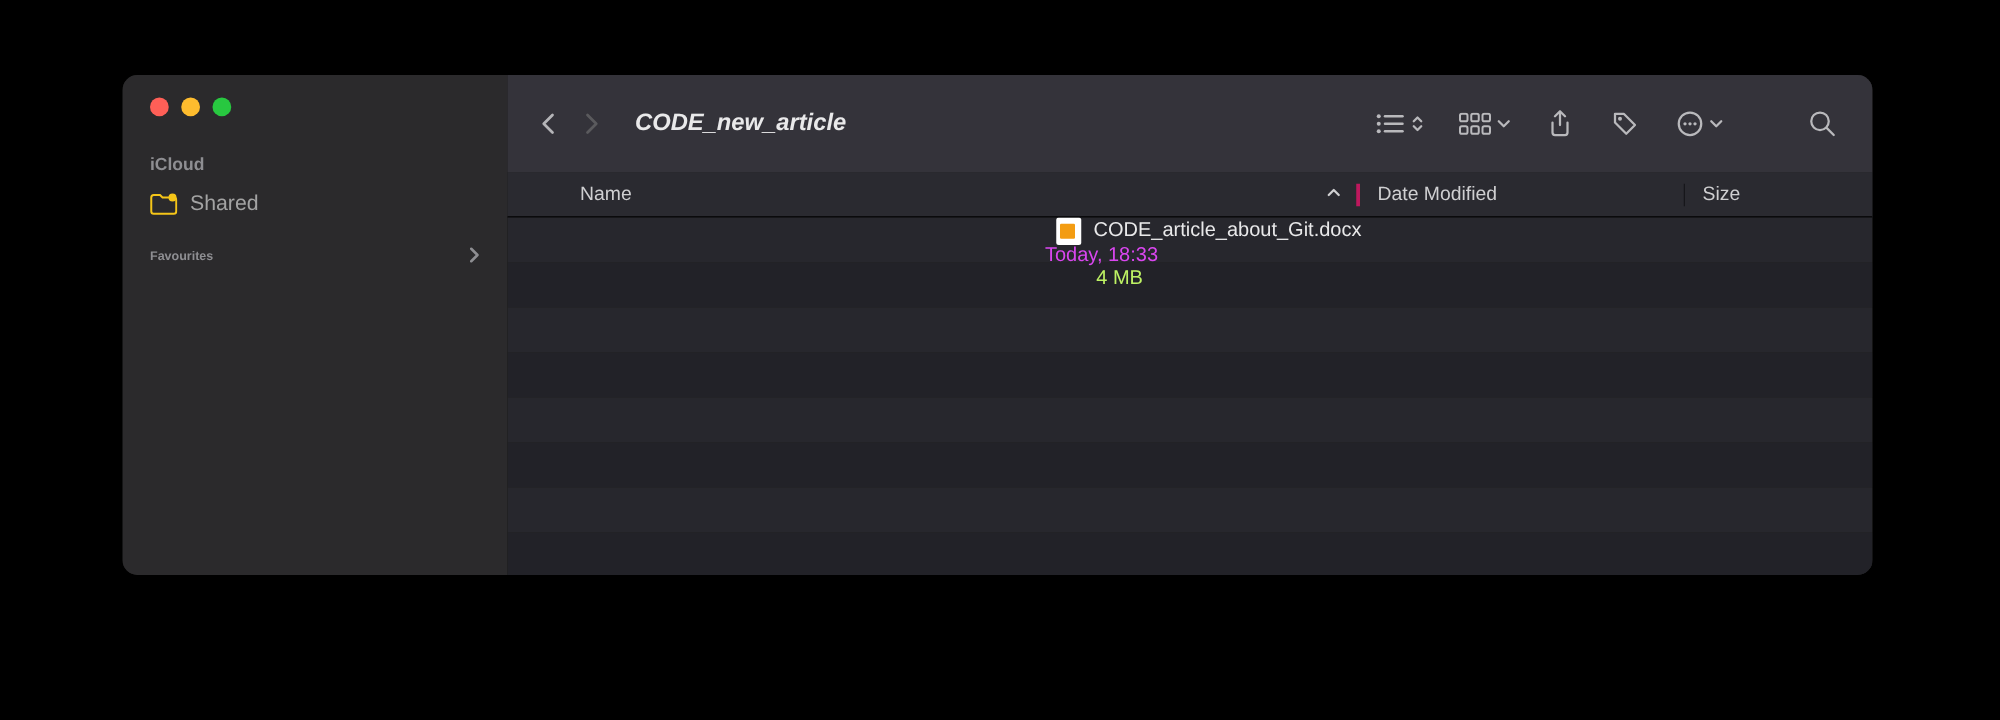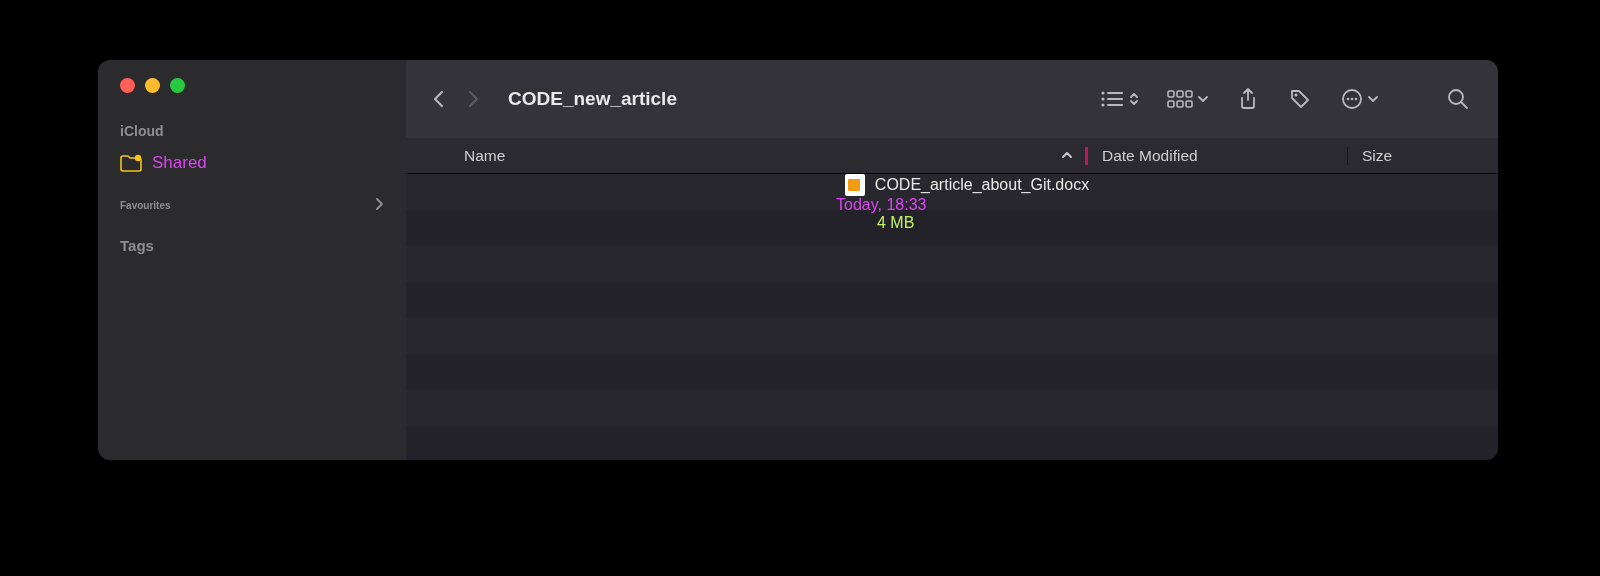--- a/index.html
+++ b/index.html
@@ -44,21 +44,21 @@
     color: #8e8e92;
     font-size: 14px;
     font-weight: 600;
     padding: 6px 22px 8px;
   }
   .sidebar-item {
     display: flex;
     align-items: center;
     gap: 10px;
     padding: 6px 22px;
-    color: #d946ef;
+    color: #a3a3a3;
     font-size: 17px;
     cursor: default;
   }
   .sidebar-item.fav {
     justify-content: space-between;
     color: #8e8e92;
     font-weight: 600;
     font-size: 10px;
     padding-top: 18px;
   }
@@ -91,20 +91,21 @@
   .nav-arrow {
     width: 30px; height: 30px; display:flex; align-items:center; justify-content:center;
     color: #b5b5b8;
   }
   .nav-arrow.disabled { color: #5a5a5d; }
   .title {
     color: #e9e9ea;
     font-size: 19px;
     font-weight: 600;
     flex: 0 0 auto;
+    font-style: italic;
   }
   .spacer { flex: 1; }
   .tool-btn {
     width: 44px; height: 34px;
     display:flex; align-items:center; justify-content:center;
     color: #b9b9bc;
     border-radius: 6px;
   }
   .tool-btn.wide { width: 60px; gap:4px; }
   .tool-btn svg { display:block; }
@@ -174,23 +175,20 @@
 
     <div class="sidebar-item fav">
       <span>Favourites</span>
       <span>
         <svg width="10" height="14" viewBox="0 0 10 14">
             <path d="M3 2 L8 7 L3 12" fill="none" stroke="#8e8e92" stroke-width="2" stroke-linecap="round" stroke-linejoin="round"></path>
           </svg>
       </span>
     </div>
 
-    <div class="sidebar-item tags">
-      <span>Tags</span>
-    </div>
   </div>
 
   <div class="main">
 
     <div class="toolbar">
       <div class="nav-arrows">
         <div class="nav-arrow">
           <svg width="16" height="20" viewBox="0 0 16 20">
               <path d="M11 3 L4 10 L11 17" fill="none" stroke="currentColor" stroke-width="2.2" stroke-linecap="round" stroke-linejoin="round"></path>
             </svg>

